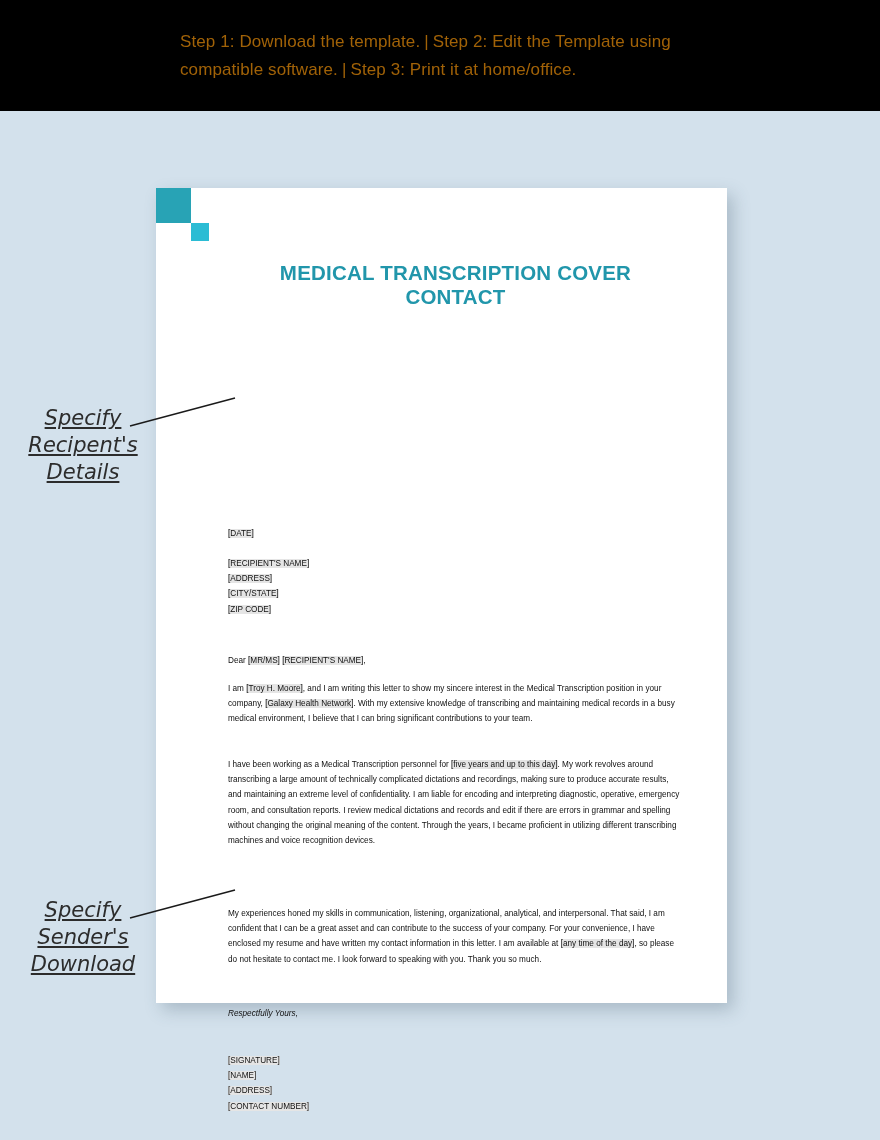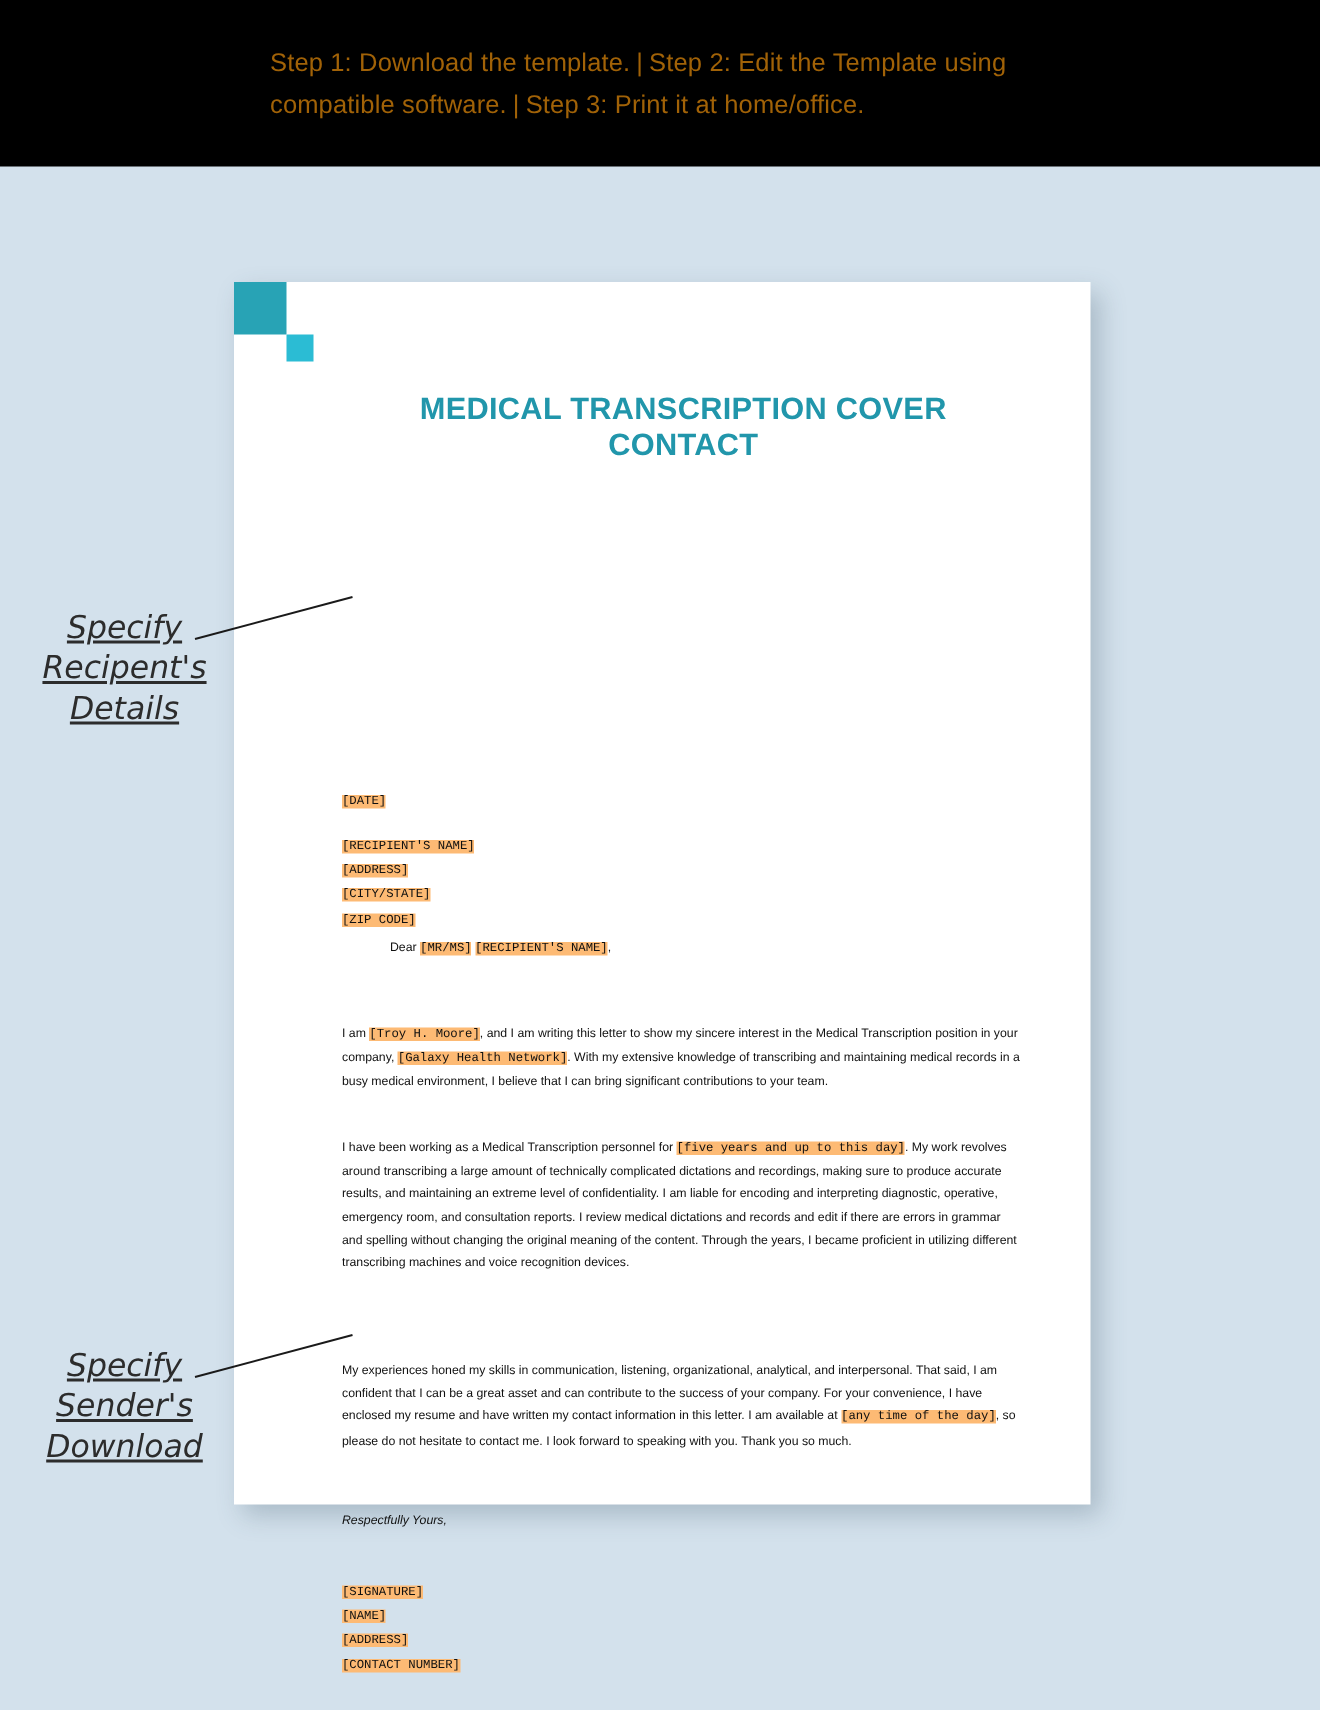--- a/index.html
+++ b/index.html
@@ -87,27 +87,26 @@
     letter-spacing: 0.2px;
   }
 
   .body-text {
     font-size: 8.2px;
     line-height: 15.2px;
     color: #101010;
   }
 
   .hl {
-    background: #fdba74;
-    font-family: Liberation Mono, monospace;
+    background: #e5e5e5;
   }
 
   .block-date   { position: absolute; top: 338px; left: 0; }
   .block-recip  { position: absolute; top: 368px; left: 0; }
-  .block-salut  { position: absolute; top: 436px; left: 0; margin-left: 32px; }
+  .block-salut  { position: absolute; top: 465px; left: 0; }
   .para-1       { position: absolute; top: 493px; left: 0; width: 452px; }
   .para-2       { position: absolute; top: 569px; left: 0; width: 452px; }
   .para-3       { position: absolute; top: 718px; left: 0; width: 452px; }
   .block-close  { position: absolute; top: 818px; left: 0; font-style: italic; }
   .block-sender { position: absolute; top: 865px; left: 0; }
 
   .block-recip div,
   .block-sender div { white-space: nowrap; }
 
   

